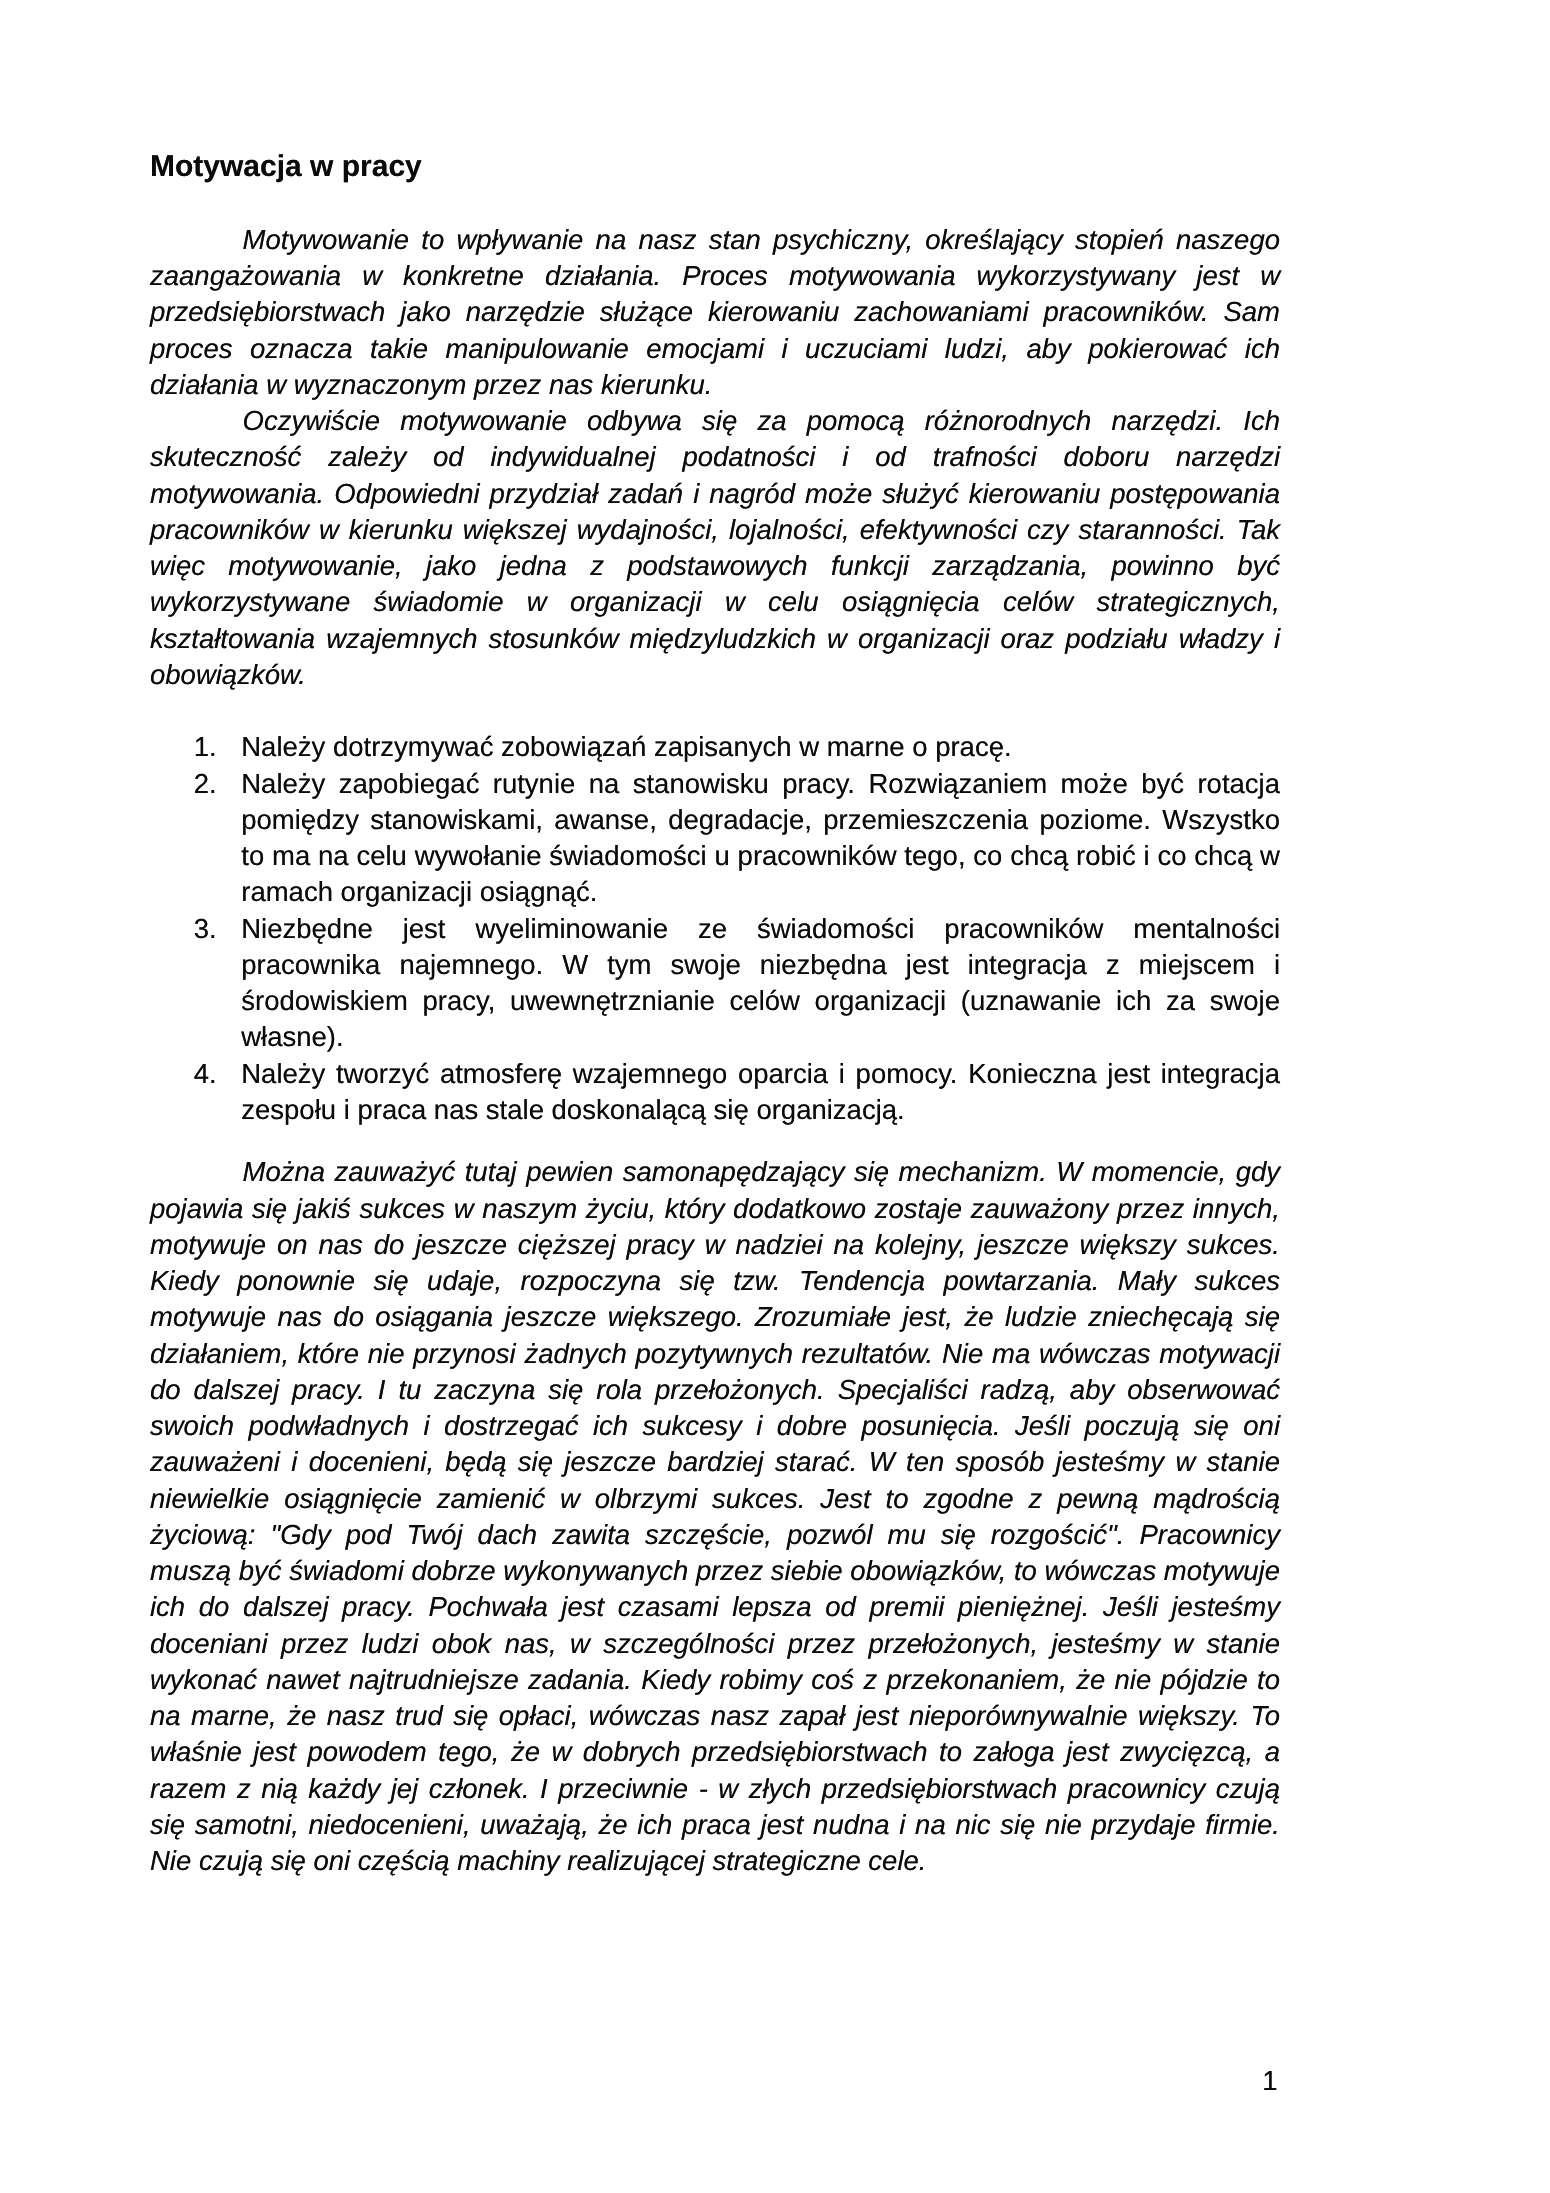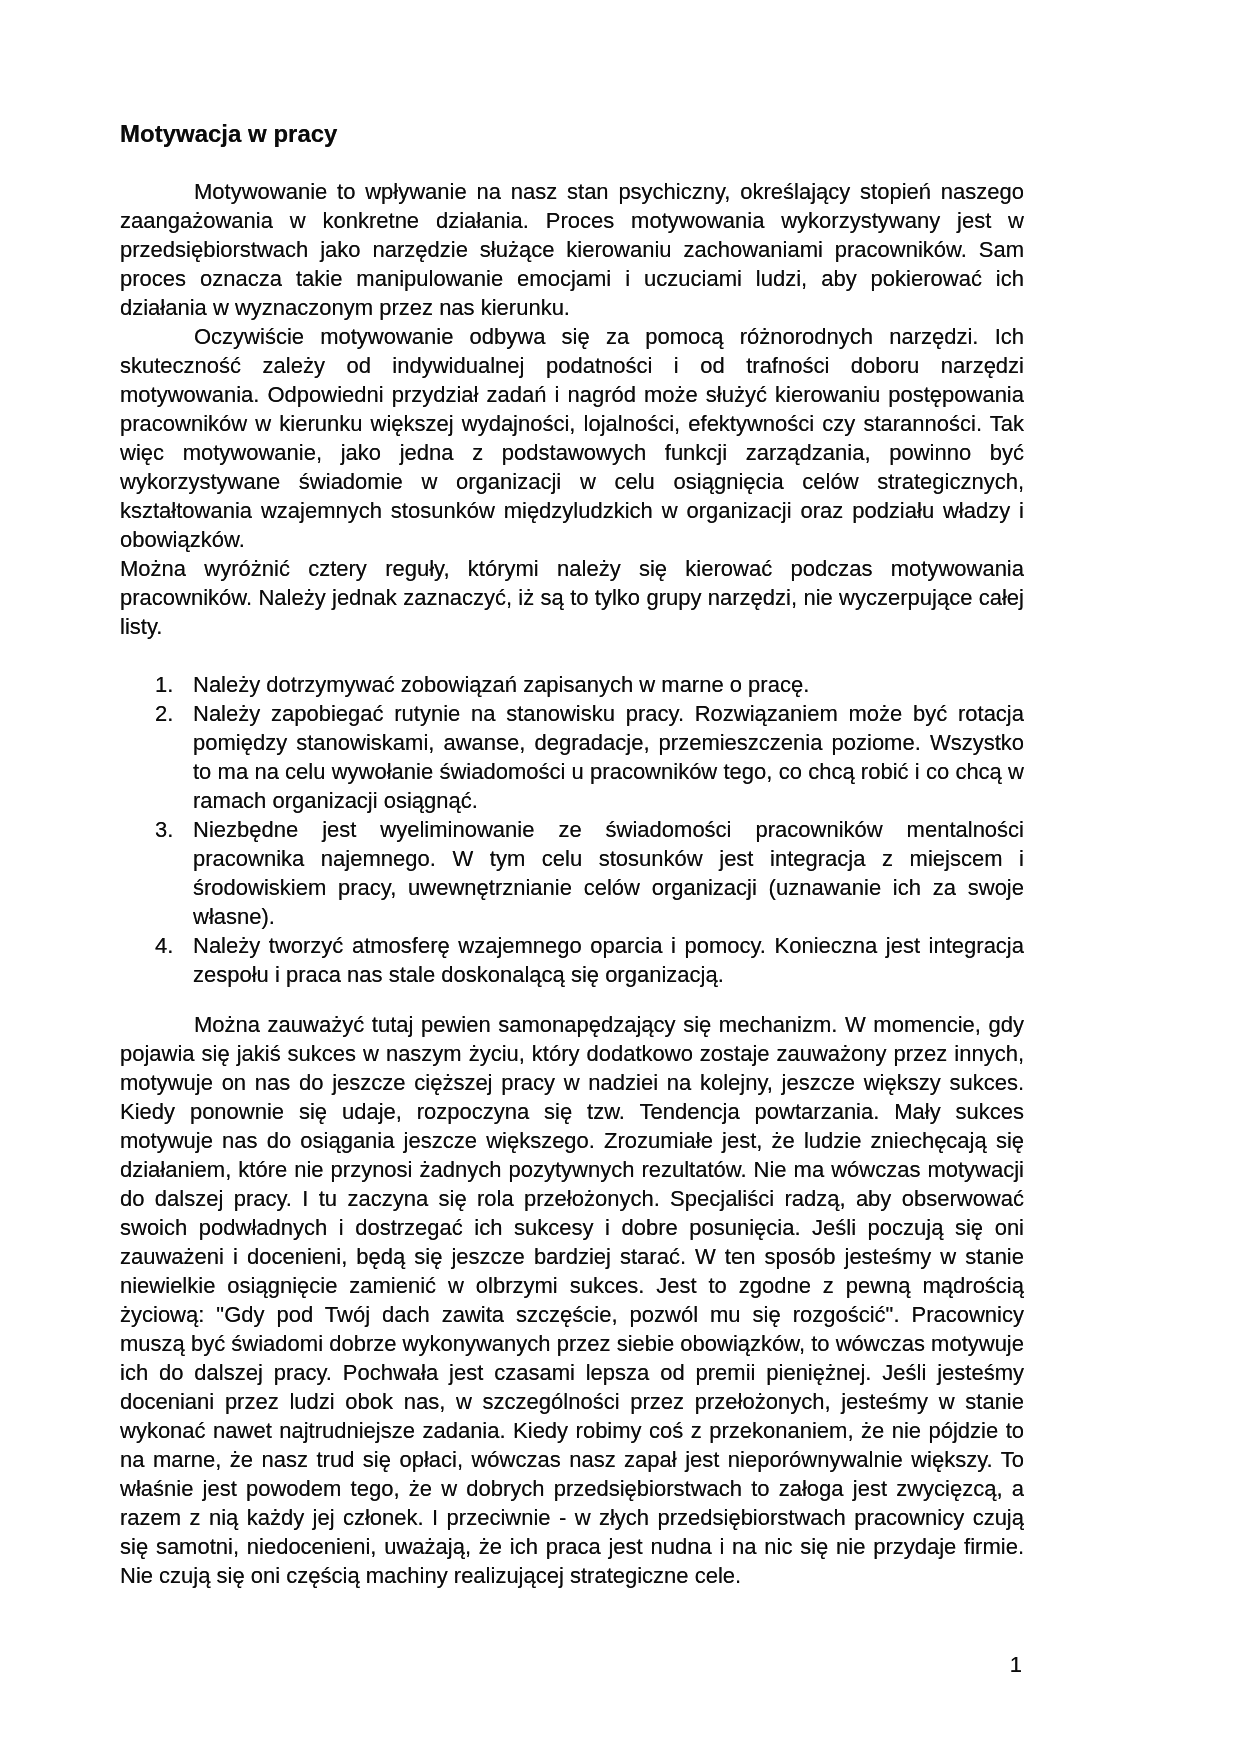--- a/index.html
+++ b/index.html
@@ -25,20 +25,21 @@
   }
   .doc-title {
     font-size: 24px;
     line-height: 29px;
     font-weight: 700;
     margin: 0 0 29px 0;
     text-align: left;
   }
   .para {
     margin: 0;
+    font-style: italic;
   }
   .para.indent {
     text-indent: 74px;
   }
   .num-list {
     margin: 29px 0 21px 0;
     padding: 0;
     list-style: none;
   }
   .list-item {
@@ -67,34 +68,33 @@
 <body>
 
 <div class="page">
 
   <h1 class="doc-title">Motywacja w pracy</h1>
 
   <p class="para indent">Motywowanie to wpływanie na nasz stan psychiczny, określający stopień naszego zaangażowania w konkretne działania. Proces motywowania wykorzystywany jest w przedsiębiorstwach jako narzędzie służące kierowaniu zachowaniami pracowników. Sam proces oznacza takie manipulowanie emocjami i uczuciami ludzi, aby pokierować ich działania w wyznaczonym przez nas kierunku.</p>
 
   <p class="para indent">Oczywiście motywowanie odbywa się za pomocą różnorodnych narzędzi. Ich skuteczność zależy od indywidualnej podatności i od trafności doboru narzędzi motywowania. Odpowiedni przydział zadań i nagród może służyć kierowaniu postępowania pracowników w kierunku większej wydajności, lojalności, efektywności czy staranności. Tak więc motywowanie, jako jedna z podstawowych funkcji zarządzania, powinno być wykorzystywane świadomie w organizacji w celu osiągnięcia celów strategicznych, kształtowania wzajemnych stosunków międzyludzkich w organizacji oraz podziału władzy i obowiązków.</p>
 
-  <p class="para">Można wyróżnić cztery reguły, którymi należy się kierować podczas motywowania pracowników. Należy jednak zaznaczyć, iż są to tylko grupy narzędzi, nie wyczerpujące całej listy.</p>
 
   <ol class="num-list">
     <li class="list-item">
       <span class="li-num">1.</span>
       <span class="li-text">Należy dotrzymywać zobowiązań zapisanych w marne o pracę.</span>
     </li>
     <li class="list-item">
       <span class="li-num">2.</span>
       <span class="li-text">Należy zapobiegać rutynie na stanowisku pracy. Rozwiązaniem może być rotacja pomiędzy stanowiskami, awanse, degradacje, przemieszczenia poziome. Wszystko to ma na celu wywołanie świadomości u pracowników tego, co chcą robić i co chcą w ramach organizacji osiągnąć.</span>
     </li>
     <li class="list-item">
       <span class="li-num">3.</span>
-      <span class="li-text">Niezbędne jest wyeliminowanie ze świadomości pracowników mentalności pracownika najemnego. W tym celu stosunków jest integracja z miejscem i środowiskiem pracy, uwewnętrznianie celów organizacji (uznawanie ich za swoje własne).</span>
+      <span class="li-text">Niezbędne jest wyeliminowanie ze świadomości pracowników mentalności pracownika najemnego. W tym swoje niezbędna jest integracja z miejscem i środowiskiem pracy, uwewnętrznianie celów organizacji (uznawanie ich za swoje własne).</span>
     </li>
     <li class="list-item">
       <span class="li-num">4.</span>
       <span class="li-text">Należy tworzyć atmosferę wzajemnego oparcia i pomocy. Konieczna jest integracja zespołu i praca nas stale doskonalącą się organizacją.</span>
     </li>
   </ol>
 
   <p class="para indent">Można zauważyć tutaj pewien samonapędzający się mechanizm. W momencie, gdy pojawia się jakiś sukces w naszym życiu, który dodatkowo zostaje zauważony przez innych, motywuje on nas do jeszcze cięższej pracy w nadziei na kolejny, jeszcze większy sukces. Kiedy ponownie się udaje, rozpoczyna się tzw. Tendencja powtarzania. Mały sukces motywuje nas do osiągania jeszcze większego. Zrozumiałe jest, że ludzie zniechęcają się działaniem, które nie przynosi żadnych pozytywnych rezultatów. Nie ma wówczas motywacji do dalszej pracy. I tu zaczyna się rola przełożonych. Specjaliści radzą, aby obserwować swoich podwładnych i dostrzegać ich sukcesy i dobre posunięcia. Jeśli poczują się oni zauważeni i docenieni, będą się jeszcze bardziej starać. W ten sposób jesteśmy w stanie niewielkie osiągnięcie zamienić w olbrzymi sukces. Jest to zgodne z pewną mądrością życiową: "Gdy pod Twój dach zawita szczęście, pozwól mu się rozgościć". Pracownicy muszą być świadomi dobrze wykonywanych przez siebie obowiązków, to wówczas motywuje ich do dalszej pracy. Pochwała jest czasami lepsza od premii pieniężnej. Jeśli jesteśmy doceniani przez ludzi obok nas, w szczególności przez przełożonych, jesteśmy w stanie wykonać nawet najtrudniejsze zadania. Kiedy robimy coś z przekonaniem, że nie pójdzie to na marne, że nasz trud się opłaci, wówczas nasz zapał jest nieporównywalnie większy. To właśnie jest powodem tego, że w dobrych przedsiębiorstwach to załoga jest zwycięzcą, a razem z nią każdy jej członek. I przeciwnie - w złych przedsiębiorstwach pracownicy czują się samotni, niedocenieni, uważają, że ich praca jest nudna i na nic się nie przydaje firmie. Nie czują się oni częścią machiny realizującej strategiczne cele.</p>
 
   <div class="page-number">1</div>

